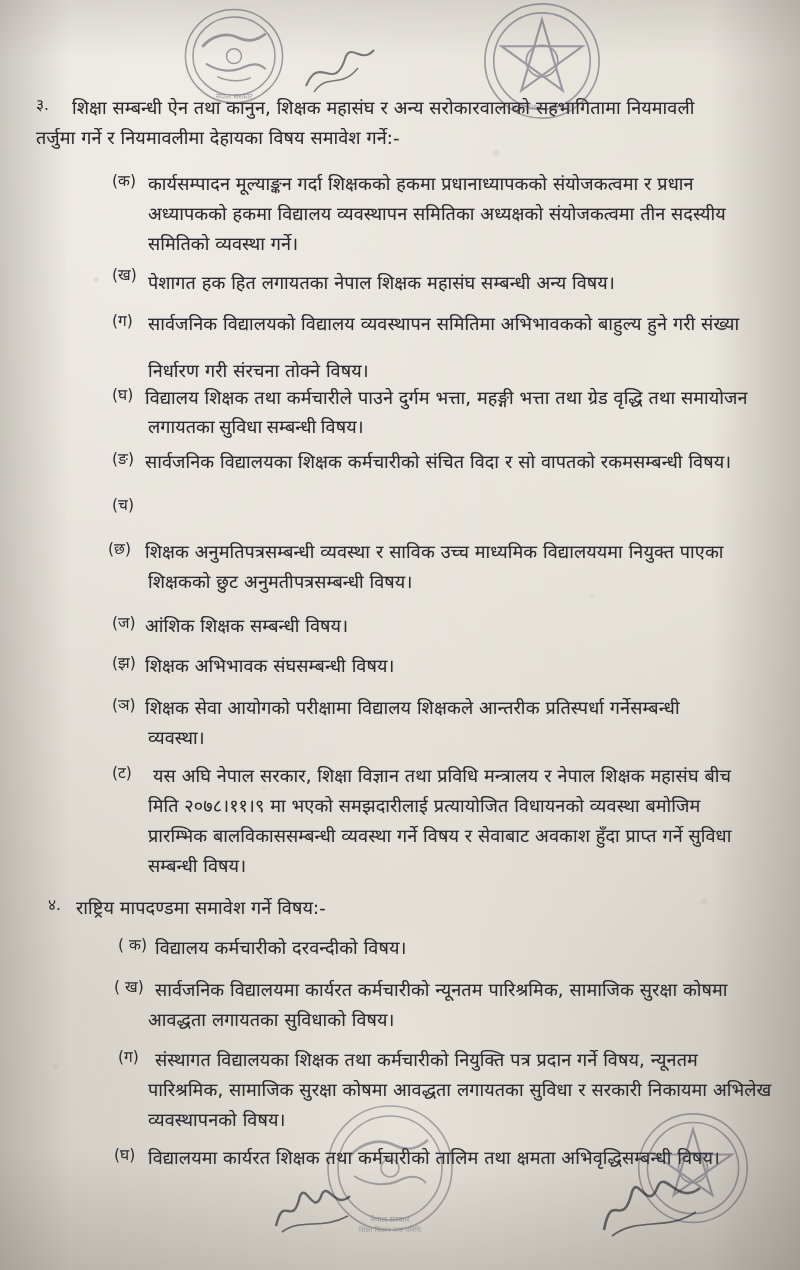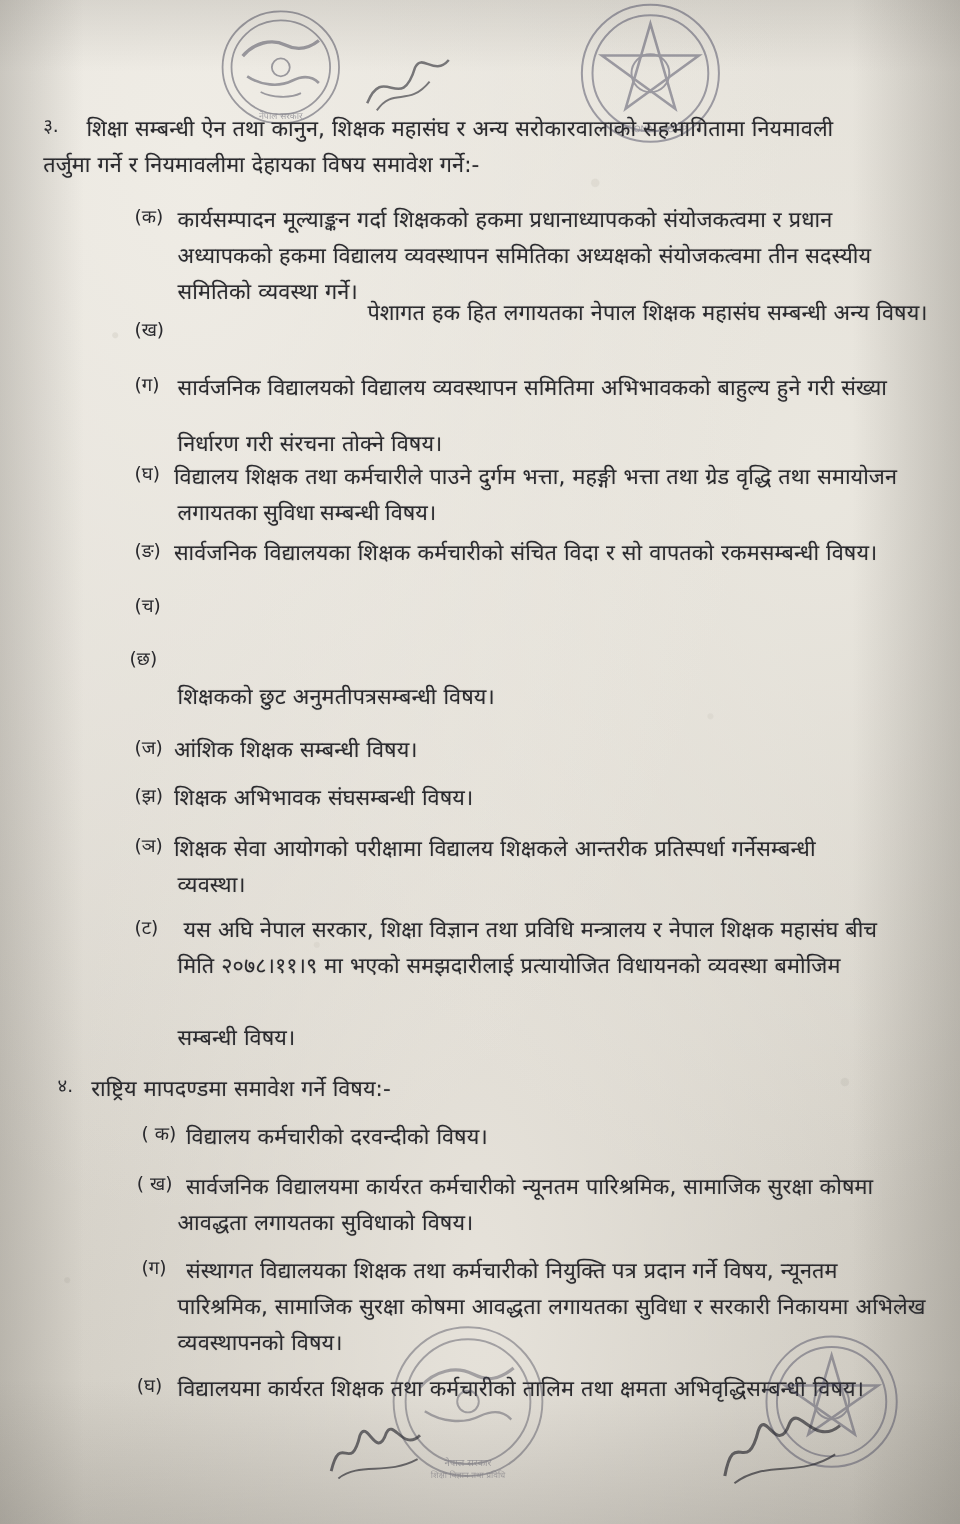--- a/index.html
+++ b/index.html
@@ -152,51 +152,53 @@
   <div class="num" style="left:36px; top:90px;">३.</div>
   <div class="blk" style="left:72px; top:90px; width:690px;">शिक्षा सम्बन्धी ऐन तथा कानुन, शिक्षक महासंघ र अन्य सरोकारवालाको सहभागितामा नियमावली</div>
   <div class="blk" style="left:36px; top:120px; width:700px;">तर्जुमा गर्ने र नियमावलीमा देहायका विषय समावेश गर्ने:-</div>
 
   <div class="lbl" style="left:112px; top:166px;">(क)</div>
   <div class="blk" style="left:148px; top:166px; width:625px;">कार्यसम्पादन मूल्याङ्कन गर्दा शिक्षकको हकमा प्रधानाध्यापकको संयोजकत्वमा र प्रधान</div>
   <div class="blk" style="left:148px; top:196px; width:625px;">अध्यापकको हकमा विद्यालय व्यवस्थापन समितिका अध्यक्षको संयोजकत्वमा तीन सदस्यीय</div>
   <div class="blk" style="left:148px; top:226px; width:625px;">समितिको व्यवस्था गर्ने।</div>
 
   <div class="lbl" style="left:112px; top:260px;">(ख)</div>
-  <div class="blk" style="left:148px; top:244px; width:625px;text-align:right;">पेशागत हक हित लगायतका नेपाल शिक्षक महासंघ सम्बन्धी अन्य विषय।</div>
+  <div class="blk" style="left:148px; top:265px; width:625px;">पेशागत हक हित लगायतका नेपाल शिक्षक महासंघ सम्बन्धी अन्य विषय।</div>
 
   <div class="lbl" style="left:112px; top:306px;">(ग)</div>
   <div class="blk" style="left:148px; top:306px; width:630px;">सार्वजनिक विद्यालयको विद्यालय व्यवस्थापन समितिमा अभिभावकको बाहुल्य हुने गरी संख्या</div>
   <div class="blk" style="left:148px; top:353px; width:630px;">निर्धारण गरी संरचना तोक्ने विषय।</div>
 
   <div class="lbl" style="left:112px; top:380px;">(घ)</div>
   <div class="blk" style="left:145px; top:380px; width:635px;">विद्यालय शिक्षक तथा कर्मचारीले पाउने दुर्गम भत्ता, महङ्गी भत्ता तथा ग्रेड वृद्धि तथा समायोजन</div>
   <div class="blk" style="left:148px; top:410px; width:630px;font-family:Liberation Serif, serif;">लगायतका सुविधा सम्बन्धी विषय।</div>
 
   <div class="lbl" style="left:112px; top:444px;">(ङ)</div>
   <div class="blk" style="left:145px; top:444px; width:640px;">सार्वजनिक विद्यालयका शिक्षक कर्मचारीको संचित विदा र सो वापतको रकमसम्बन्धी विषय।</div>
 
   <div class="lbl" style="left:112px; top:490px;">(च)</div>
 
   <div class="lbl" style="left:108px; top:534px;">(छ)</div>
+  <div class="blk" style="left:145px; top:534px; width:640px;">शिक्षक अनुमतिपत्रसम्बन्धी व्यवस्था र साविक उच्च माध्यमिक विद्यालययमा नियुक्त पाएका</div>
   <div class="blk" style="left:148px; top:564px; width:630px;">शिक्षकको छुट अनुमतीपत्रसम्बन्धी विषय।</div>
 
   <div class="lbl" style="left:112px; top:608px;">(ज)</div>
   <div class="blk" style="left:145px; top:608px; width:600px;">आंशिक शिक्षक सम्बन्धी विषय।</div>
 
   <div class="lbl" style="left:112px; top:648px;">(झ)</div>
   <div class="blk" style="left:145px; top:648px; width:600px;">शिक्षक अभिभावक संघसम्बन्धी विषय।</div>
 
   <div class="lbl" style="left:112px; top:690px;">(ञ)</div>
   <div class="blk" style="left:145px; top:690px; width:635px;">शिक्षक सेवा आयोगको परीक्षामा विद्यालय शिक्षकले आन्तरीक प्रतिस्पर्धा गर्नेसम्बन्धी</div>
   <div class="blk" style="left:148px; top:720px; width:600px;">व्यवस्था।</div>
 
   <div class="lbl" style="left:112px; top:758px;">(ट)</div>
   <div class="blk" style="left:153px; top:758px; width:635px;">यस अघि नेपाल सरकार, शिक्षा विज्ञान तथा प्रविधि मन्त्रालय र नेपाल शिक्षक महासंघ बीच</div>
   <div class="blk" style="left:148px; top:788px; width:630px;">मिति २०७८।११।९ मा भएको समझदारीलाई प्रत्यायोजित विधायनको व्यवस्था बमोजिम</div>
+  <div class="blk" style="left:148px; top:818px; width:630px;">प्रारम्भिक बालविकाससम्बन्धी व्यवस्था गर्ने विषय र सेवाबाट अवकाश हुँदा प्राप्त गर्ने सुविधा</div>
   <div class="blk" style="left:148px; top:848px; width:630px;">सम्बन्धी विषय।</div>
 
   <div class="num" style="left:48px; top:890px;">४.</div>
   <div class="blk" style="left:76px; top:890px; width:600px;">राष्ट्रिय मापदण्डमा समावेश गर्ने विषय:-</div>
 
   <div class="lbl" style="left:118px; top:930px;">( क)</div>
   <div class="blk" style="left:155px; top:930px; width:600px;">विद्यालय कर्मचारीको दरवन्दीको विषय।</div>
 
   <div class="lbl" style="left:114px; top:972px;">( ख)</div>
   <div class="blk" style="left:155px; top:972px; width:625px;">सार्वजनिक विद्यालयमा कार्यरत कर्मचारीको  न्यूनतम पारिश्रमिक, सामाजिक सुरक्षा कोषमा</div>

